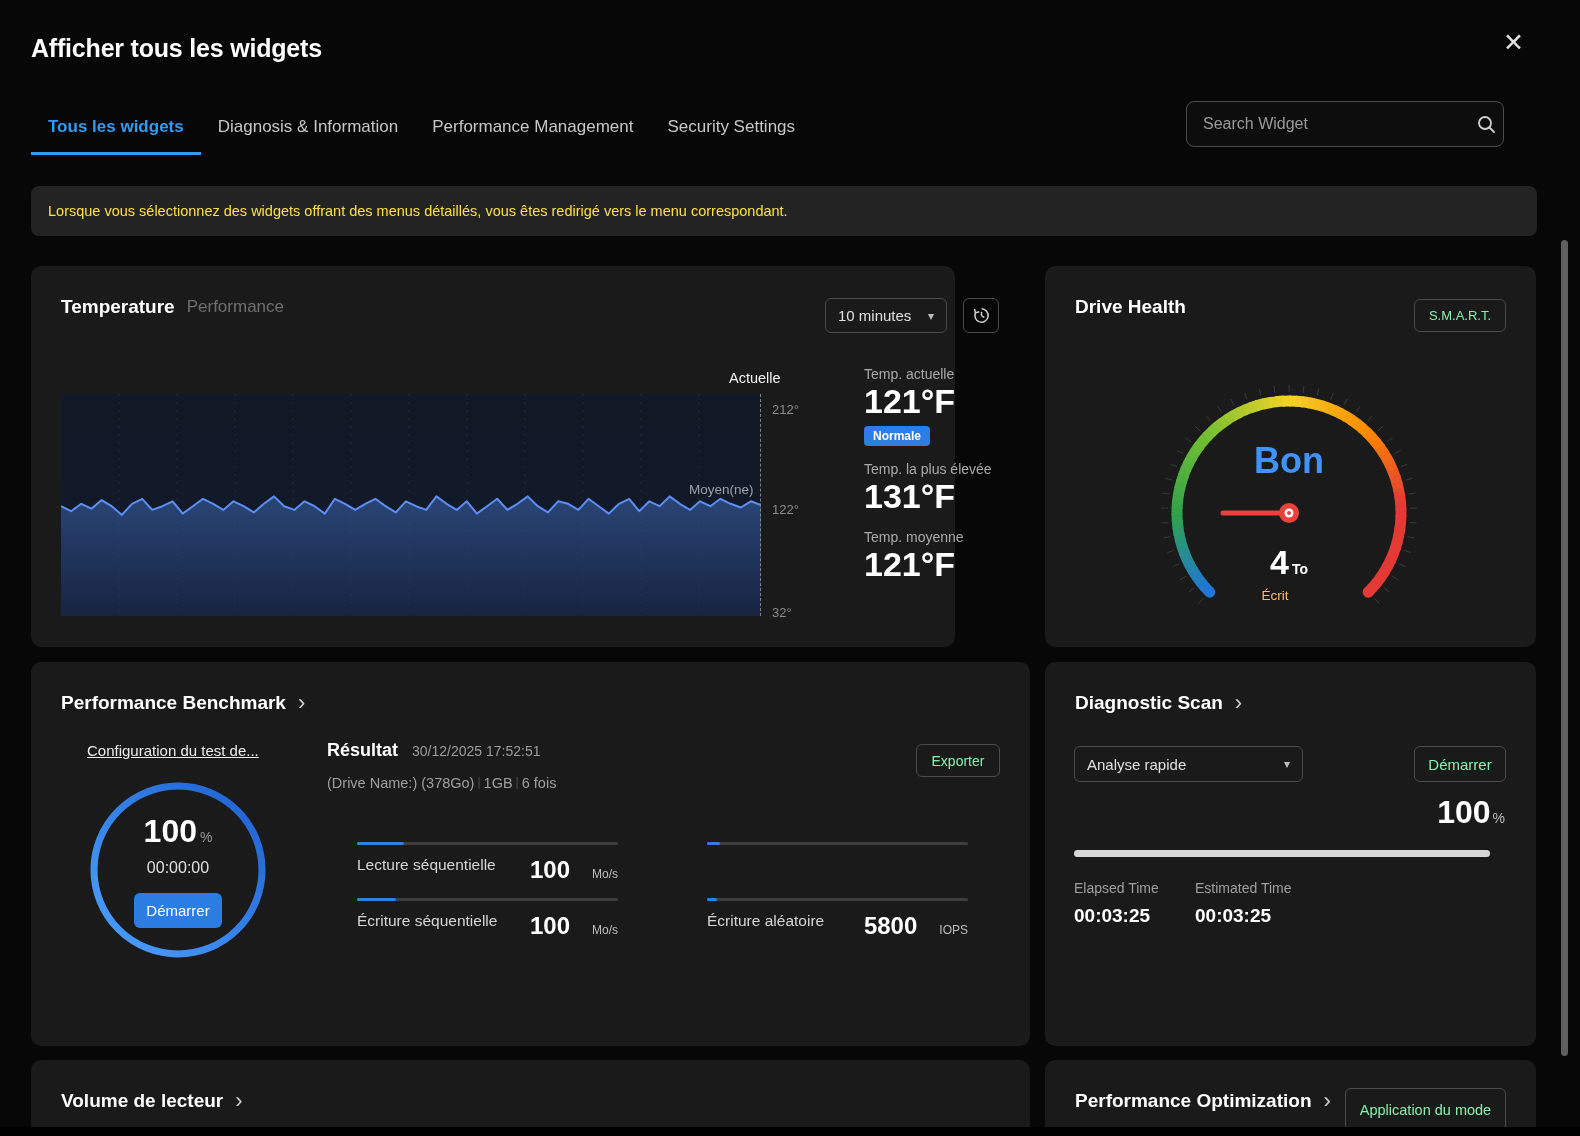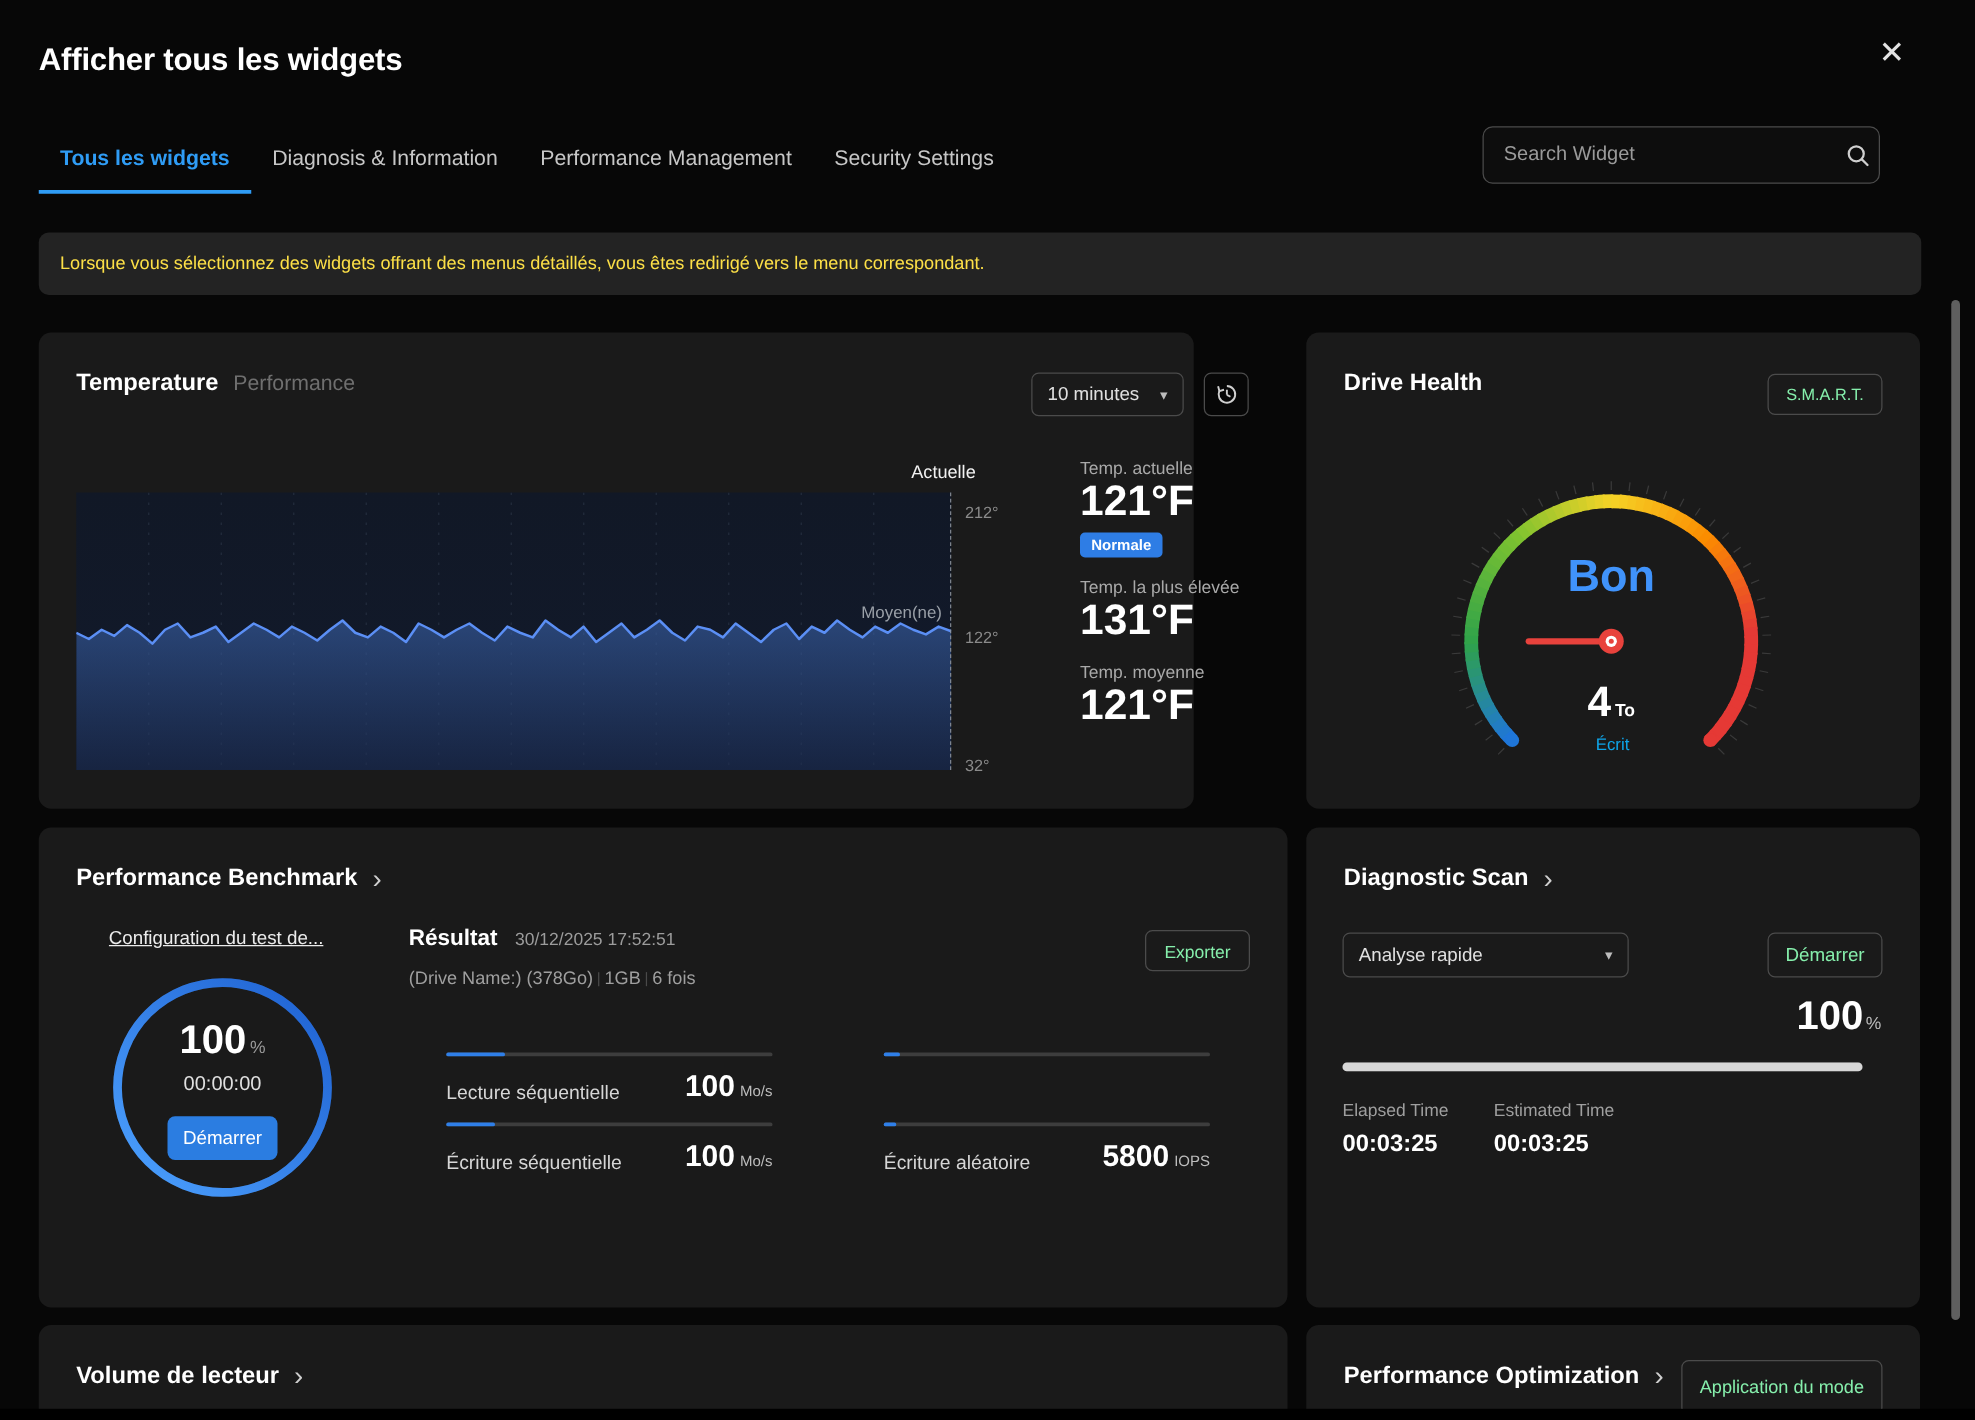--- a/index.html
+++ b/index.html
@@ -59,22 +59,22 @@
 
   
   .drive-card{left:1045px;top:266px;width:491px;height:381px}
   .smart-btn{position:absolute;left:369px;top:33px;width:92px;height:33px;font-size:13px}
   .gauge-wrap{position:absolute;left:94px;top:97px;width:300px;height:300px}
   .gauge-status{position:absolute;left:94px;top:174px;width:300px;text-align:center;
     font-size:36px;font-weight:700;color:#4093fb}
   .gauge-written{position:absolute;left:94px;top:277px;width:300px;text-align:center;
     font-size:34px;font-weight:700;color:#fff}
   .gauge-written .unit{font-size:14px;font-weight:700;margin-left:3px}
-  .gauge-written-label{position:absolute;left:95px;top:322px;width:300px;text-align:center;
-    font-size:13.5px;color:#0ea5e9}
+  .gauge-written-label{position:absolute;left:80px;top:322px;width:300px;text-align:center;
+    font-size:13.5px;color:#fdba74}
 
   
   .bench-card{left:31px;top:662px;width:999px;height:384px}
   .config-link{position:absolute;left:56px;top:80px;max-width:220px;font-size:15px;color:#ececec;
     text-decoration:underline;white-space:nowrap;overflow:hidden;text-overflow:ellipsis;cursor:pointer}
   .ring-wrap{position:absolute;left:58px;top:119px;width:178px;height:178px}
   .bm-pct{position:absolute;left:0;top:32px;width:100%;text-align:center;font-size:32px;font-weight:700}
   .bm-pct .unit{font-size:14px;color:#9a9a9a;font-weight:400;margin-left:3px}
   .bm-time{position:absolute;left:0;top:78px;width:100%;text-align:center;font-size:16px;color:#e0e0e0}
   .bm-start{position:absolute;left:45px;top:112px;width:88px;height:35px;background:#2b7de1;
@@ -83,24 +83,24 @@
   .result-title{font-size:18px;font-weight:700}
   .result-time{font-size:14px;color:#9c9c9c}
   .result-info{position:absolute;left:296px;top:113px;display:flex;align-items:flex-start;gap:3px;
     font-size:14.5px;color:#9f9f9f}
   .sep{color:#4a4a4a;font-size:12px}
   .export-btn{position:absolute;left:885px;top:82px;width:84px;height:33px}
   .metrics{position:absolute;left:326px;top:180px;display:grid;grid-template-columns:261px 261px;
     column-gap:89px;row-gap:14px}
   .metric-track{height:3px;background:#3d3d3d;border-radius:2px;position:relative;margin-bottom:11px}
   .metric-fill{position:absolute;left:0;top:0;bottom:0;background:#2f7fe8;border-radius:2px}
-  .metric-row{display:flex;justify-content:space-between;align-items:flex-end}
+  .metric-row{display:flex;justify-content:space-between;align-items:flex-start}
   .metric-label{font-size:15.5px;color:#d6d6d6}
   .metric-value{font-size:24px;font-weight:700;color:#fff;white-space:nowrap}
-  .metric-unit{font-size:12px;color:#bdbdbd;font-weight:400;margin-left:4px}
+  .metric-unit{font-size:12px;color:#bdbdbd;font-weight:400;margin-left:22px}
 
   
   .diag-card{left:1045px;top:662px;width:491px;height:384px}
   .diag-select{position:absolute;left:29px;top:84px;width:229px;height:36px}
   .diag-start{position:absolute;left:369px;top:84px;width:92px;height:36px;font-size:15px}
   .diag-pct{position:absolute;right:31px;top:132px;font-size:32px;font-weight:700}
   .diag-pct .unit{font-size:14px;color:#bdbdbd;font-weight:400;margin-left:2px}
   .diag-bar{position:absolute;left:29px;top:188px;width:416px;height:7px;background:#3f3f3f;border-radius:4px}
   .diag-bar-fill{height:100%;background:#d7d7d7;border-radius:4px}
   .diag-times{position:absolute;left:29px;top:218px;display:flex}

